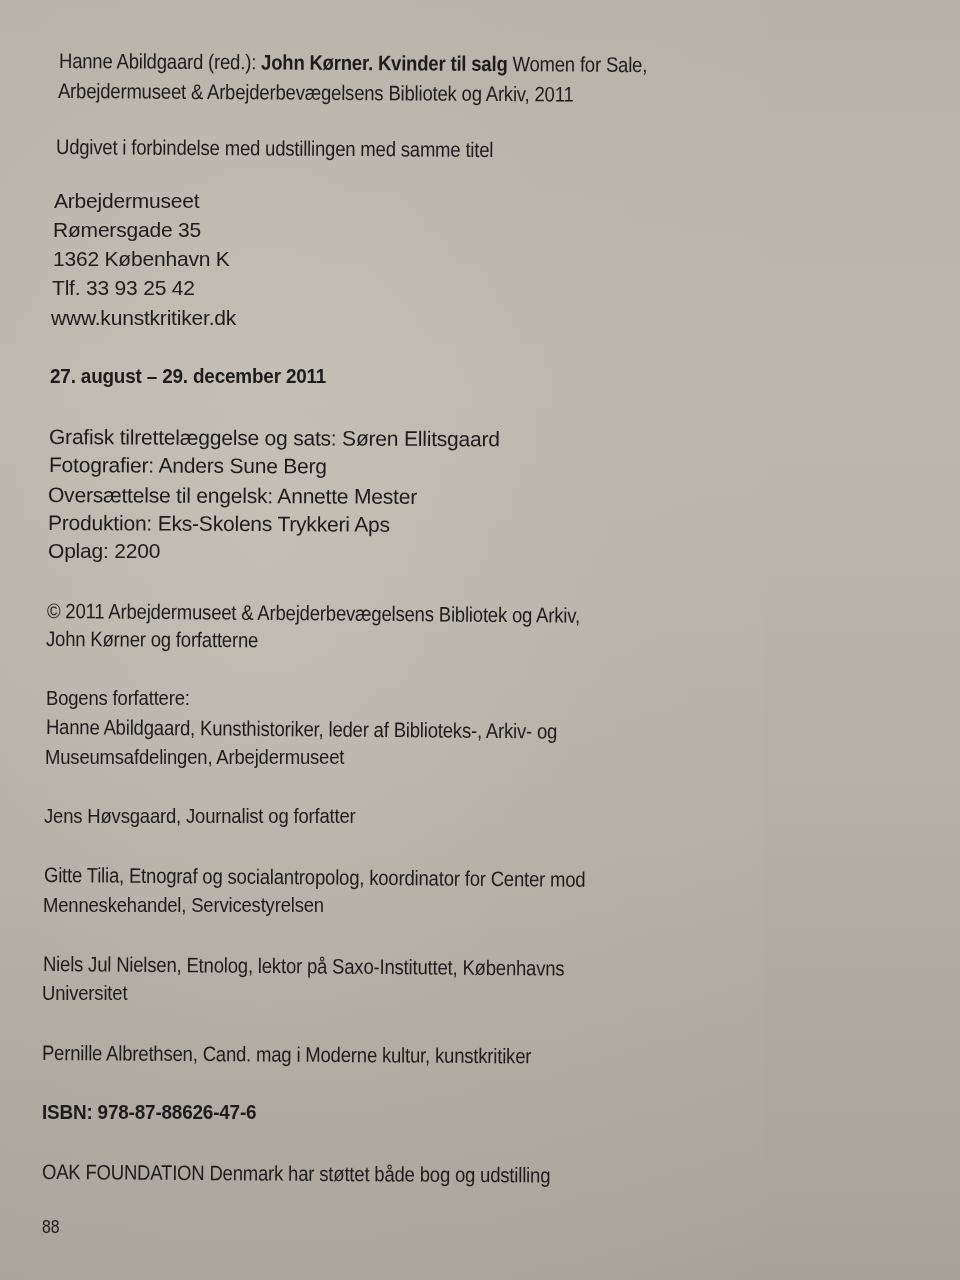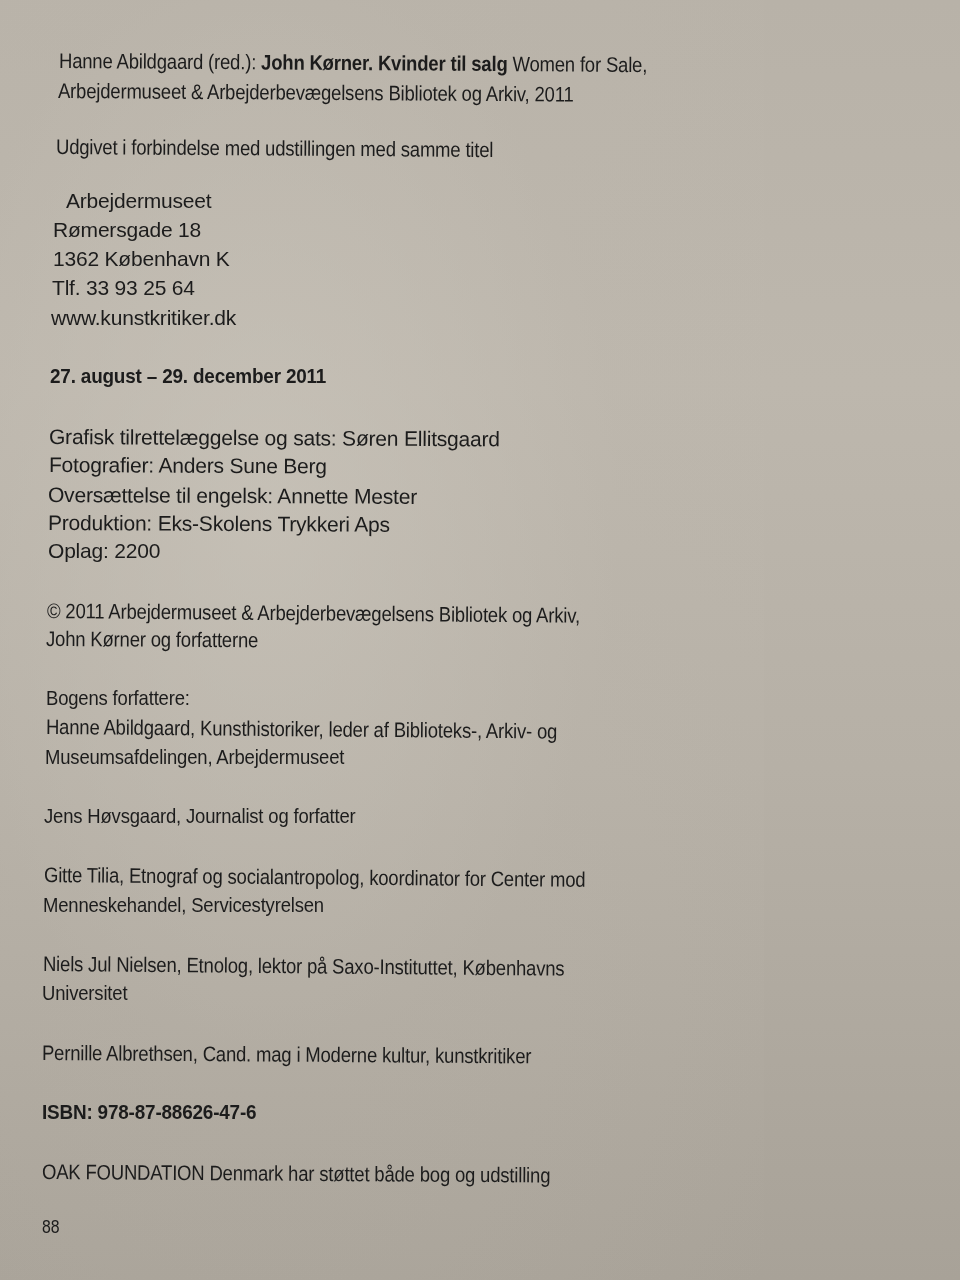--- a/index.html
+++ b/index.html
@@ -33,24 +33,24 @@
   <div class="line cond" style="left:59px; top:48px; transform:scaleX(0.88) rotate(0.35deg);">
     <span>Hanne Abildgaard (red.):</span>
     <span class="b">John Kørner. Kvinder til salg</span>
     <span>Women for Sale,</span>
   </div>
   <div class="line cond" style="left:58px; top:78px; transform:scaleX(0.88) rotate(0.35deg);">Arbejdermuseet &amp; Arbejderbevægelsens Bibliotek og Arkiv, 2011</div>
 
   <div class="line cond" style="left:56px; top:134px; transform:scaleX(0.88) rotate(0.35deg);">Udgivet i forbindelse med udstillingen med samme titel</div>
 
   <div>
-    <div class="line" style="left:54px; top:188px;margin-left:12px;">Arbejdermuseet</div>
-    <div class="line" style="left:53px; top:217px;">Rømersgade 18</div>
+    <div class="line" style="left:54px; top:188px;">Arbejdermuseet</div>
+    <div class="line" style="left:53px; top:217px;">Rømersgade 35</div>
     <div class="line" style="left:53px; top:246px;">1362 København K</div>
-    <div class="line" style="left:52px; top:275px;">Tlf. 33 93 25 64</div>
+    <div class="line" style="left:52px; top:275px;">Tlf. 33 93 25 42</div>
     <div class="line" style="left:51px; top:305px;">www.kunstkritiker.dk</div>
   </div>
 
   <div class="line narrow-bold" style="left:50px; top:363px;">27. august – 29. december 2011</div>
 
   <div>
     <div class="line" style="left:49px; top:424px; transform:rotate(0.3deg);">Grafisk tilrettelæggelse og sats: Søren Ellitsgaard</div>
     <div class="line" style="left:49px; top:452px; transform:rotate(0.3deg);">Fotografier: Anders Sune Berg</div>
     <div class="line" style="left:48px; top:482px; transform:rotate(0.3deg);">Oversættelse til engelsk: Annette Mester</div>
     <div class="line" style="left:48px; top:510px; transform:rotate(0.3deg);">Produktion: Eks-Skolens Trykkeri Aps</div>

